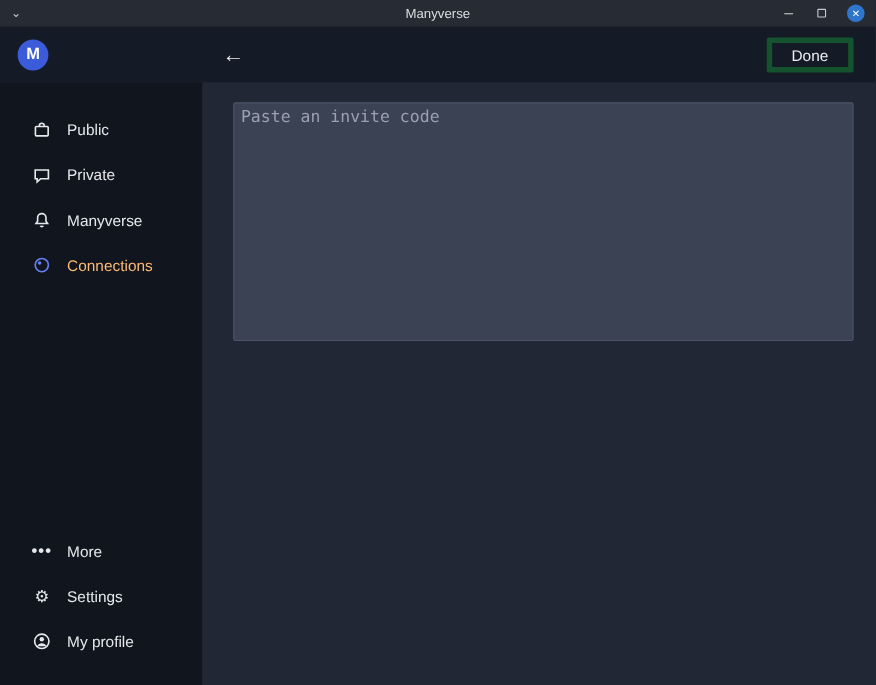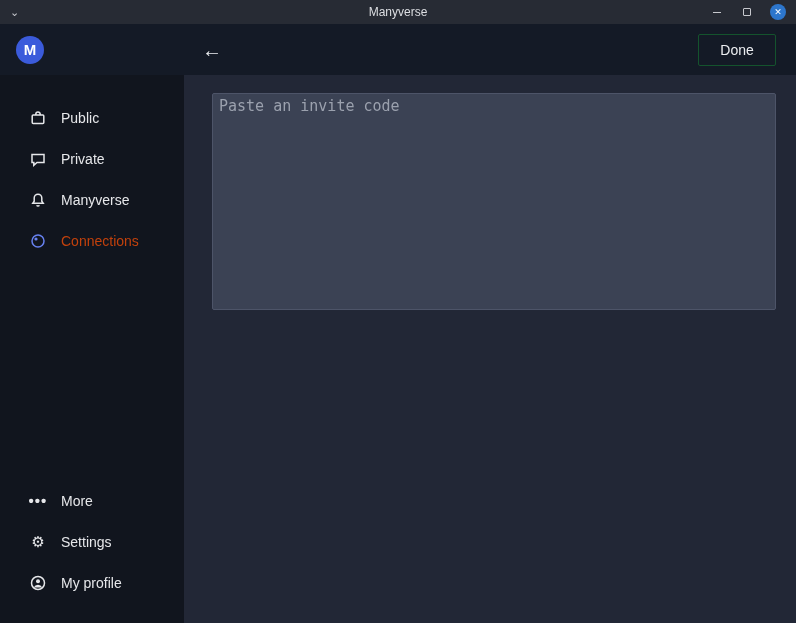--- a/index.html
+++ b/index.html
@@ -94,21 +94,21 @@
     font-size: 20px;
     cursor: pointer;
     line-height: 1;
   }
   .done-btn {
     margin-left: auto;
     margin-right: 20px;
     min-width: 78px;
     height: 32px;
     background: transparent;
-    border: 1px solid #14532d;
+    border: 5px solid #14532d;
     border-radius: 2px;
     color: #eceef1;
     font-size: 14px;
     font-family: "Liberation Sans", sans-serif;
     cursor: pointer;
     padding: 0 18px;
   }
 
   
   .app-body {
@@ -135,21 +135,21 @@
   }
   .side-item .ic {
     width: 20px;
     display: flex;
     align-items: center;
     justify-content: center;
     margin-right: 13px;
     color: #e6e7ea;
     font-size: 15px;
   }
-  .side-item.active { color: #c2410c; text-align: center; }
+  .side-item.active { color: #fdba74; text-align: center; }
   .side-item.active .ic { color: #6781f0; }
   .side-item.active svg { stroke: #6781f0; }
   .side-spacer { flex: 1; }
   .ic svg { stroke: #e6e7ea; fill: none; stroke-width: 1.5; }
   .dots-glyph { letter-spacing: 1px; font-size: 13px; font-weight: bold; }
   .gear-glyph { font-size: 17px; }
 
   
   .main {
     flex: 1;

